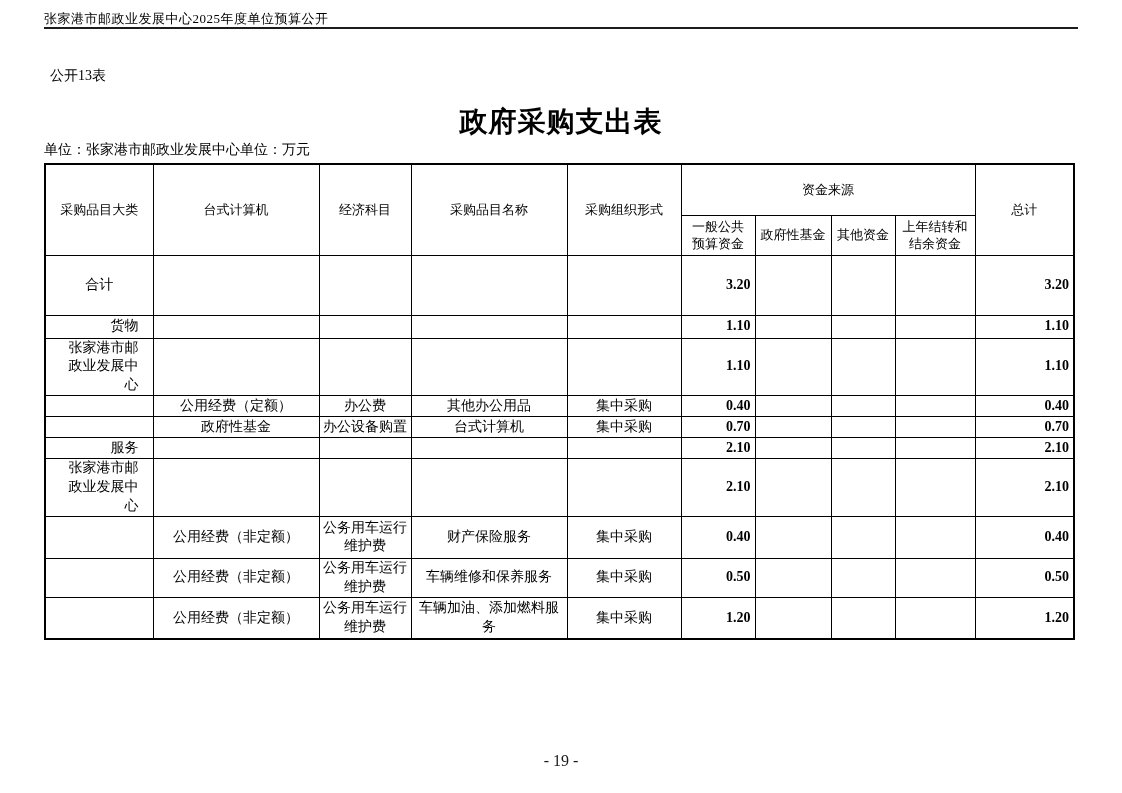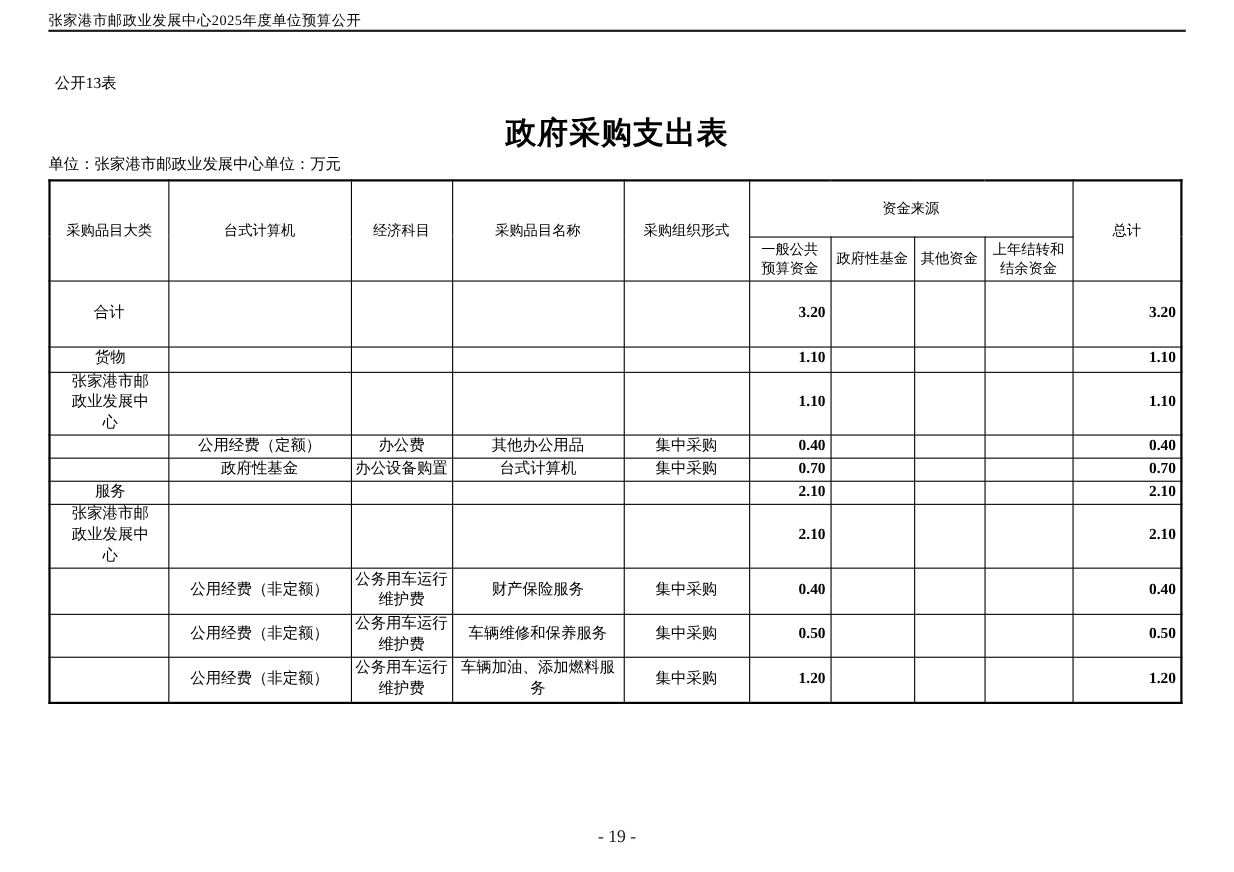--- a/index.html
+++ b/index.html
@@ -49,21 +49,21 @@
     line-height: 1.35;
     overflow: hidden;
     word-break: break-all;
   }
   .budget-table th { font-size: 13px; padding: 16px 4px; }
   .budget-table th.th-pad { padding: 0 6px; }
   .budget-table th.th-tight { padding: 4px 1px; }
   tr.h1 { height: 22px; }
   tr.h2 { height: 40px; }
   td.num { text-align: right; padding-right: 4px; font-weight: bold; }
-  td.cat-left { text-align: center; padding-left: 16px; padding-right: 14px; }
+  td.cat-left { text-align: right; padding-left: 16px; padding-right: 14px; }
   td.item-cell { padding: 0 2px; }
   .footer {
     position: absolute; left: 0; top: 752px; width: 1122px;
     text-align: center; font-size: 16px; color: #1a1a1a;
   }
 </style>
 </head>
 <body>
 
 <div class="doc-header">张家港市邮政业发展中心2025年度单位预算公开</div>

